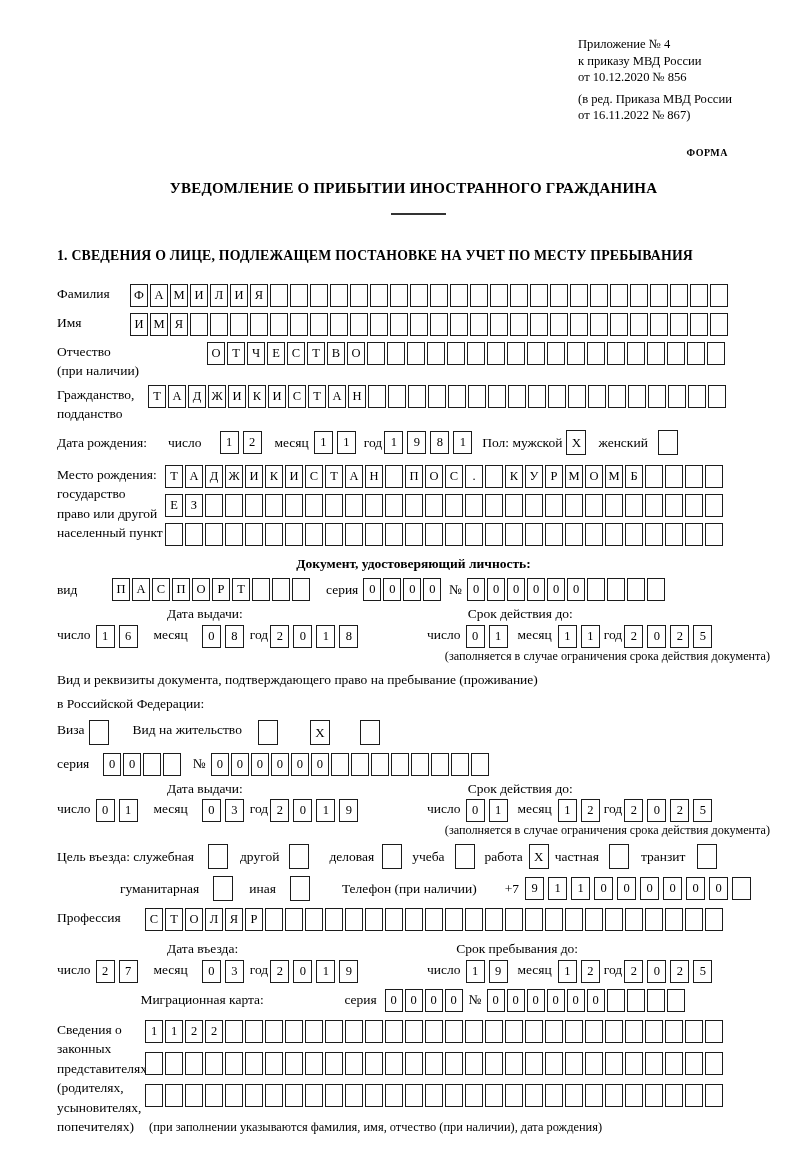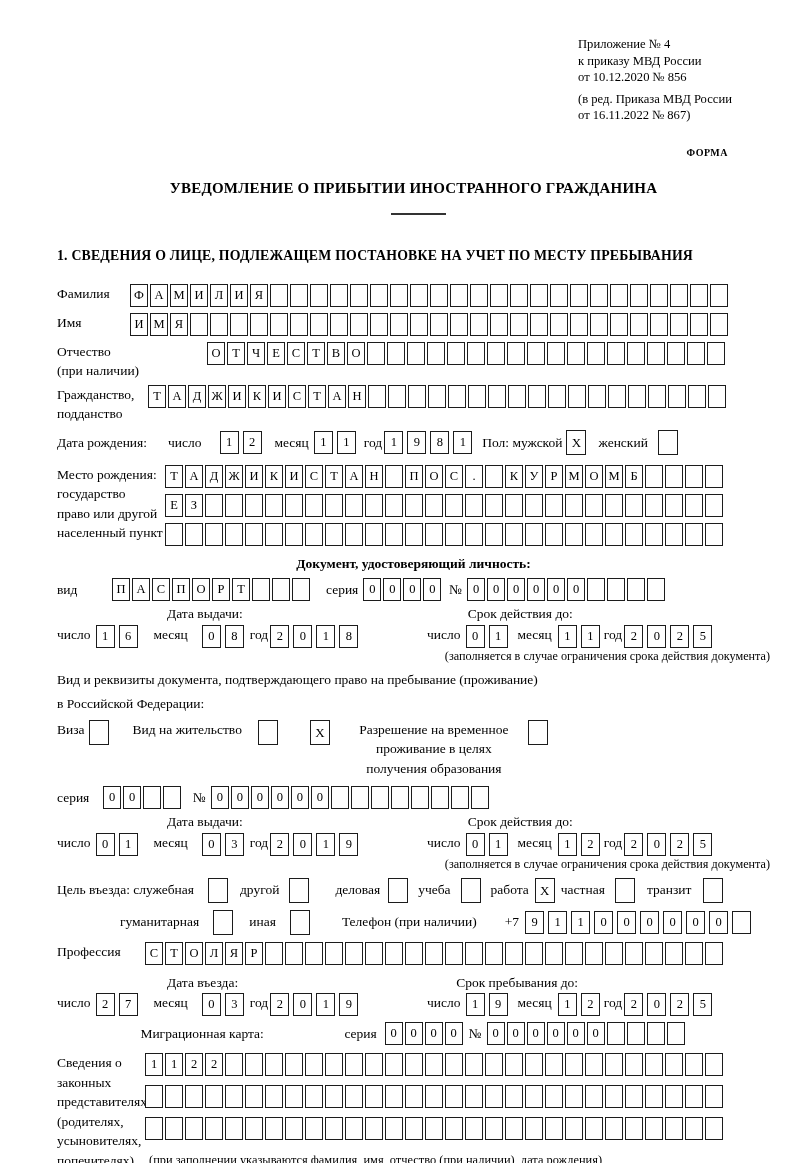--- a/index.html
+++ b/index.html
@@ -434,21 +434,20 @@
       <span class="checkbox" style="margin-left:4px;"></span>
     </span>
     <span class="opt" style="margin-left:24px;">
       <span>Вид на жительство</span>
       <span class="checkbox" style="margin-left:16px;"></span>
     </span>
     <span class="opt" style="margin-left:22px;">
       <span class="checkbox" style="margin-left:10px;">X</span>
     </span>
     <span class="opt" style="margin-left:20px;">
-      <span class="optlbl-c" style="width:168px;">Разрешение на временное проживание в целях получения образования</span>
       <span class="checkbox" style="margin-left:10px;"></span>
     </span>
   </div>
 
   <div class="frow" style="margin-bottom:2px;align-items:center;">
     <span class="lbl" style="width:46px;">серия</span>
     <span class="boxes">
         <span class="cell">0</span>
         <span class="cell">0</span>
         <span class="cell"></span>
@@ -517,21 +516,21 @@
         </span>
     </span>
   </div>
   <div class="note">(заполняется в случае ограничения срока действия документа)</div>
 
   <div class="frow" style="margin-bottom:7px;align-items:center;">
     <span>Цель въезда: служебная</span>
     <span class="checkbox" style="margin-left:14px;"></span>
     <span style="margin-left:12px;">другой</span>
     <span class="checkbox" style="margin-left:10px;"></span>
-    <span style="margin-left:26px;">деловая</span>
+    <span style="margin-left:20px;">деловая</span>
     <span class="checkbox" style="margin-left:8px;"></span>
     <span style="margin-left:10px;">учеба</span>
     <span class="checkbox" style="margin-left:10px;"></span>
     <span style="margin-left:10px;">работа</span>
     <span class="checkbox" style="margin-left:6px;">X</span>
     <span style="margin-left:6px;">частная</span>
     <span class="checkbox" style="margin-left:10px;"></span>
     <span style="margin-left:12px;">транзит</span>
     <span class="checkbox" style="margin-left:12px;"></span>
   </div>

